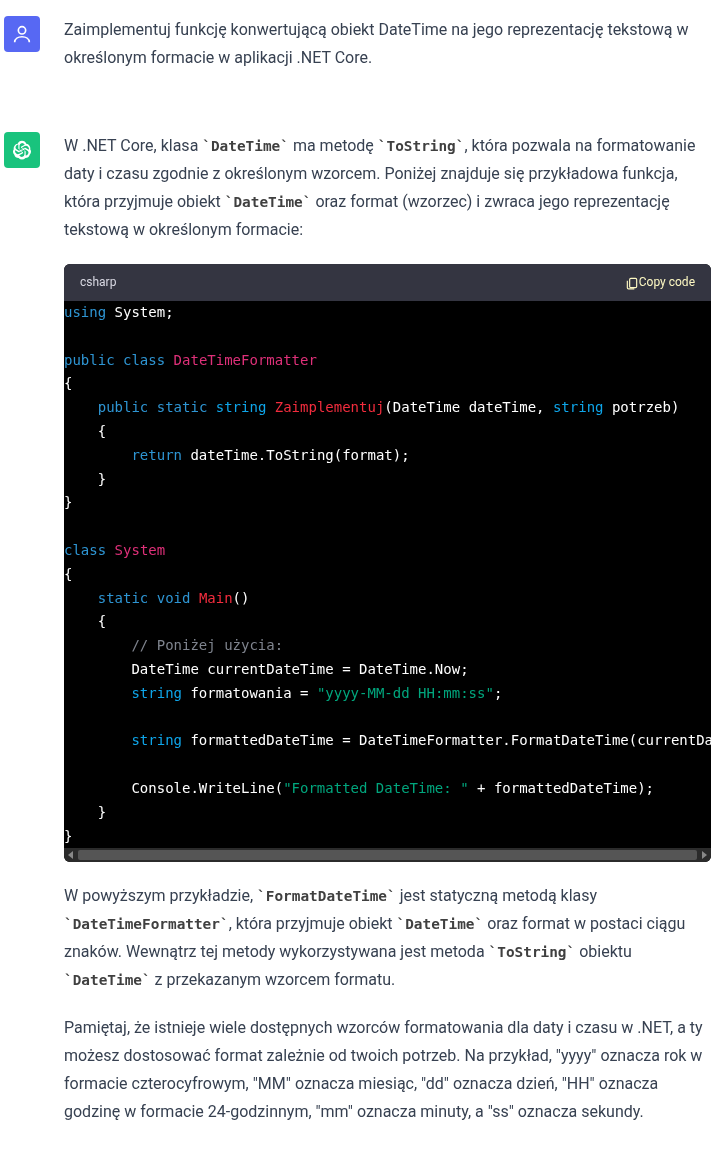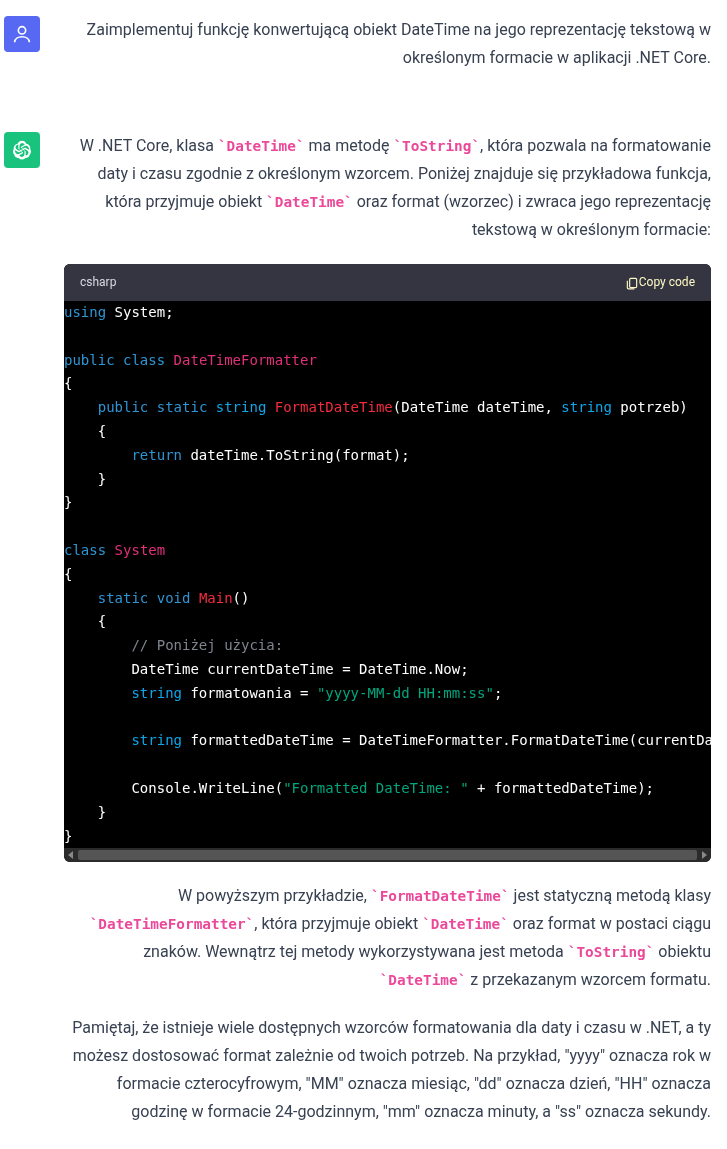--- a/index.html
+++ b/index.html
@@ -33,26 +33,26 @@
     margin-left: 4px;
   }
   .avatar.user-av { background: #5768f3; }
   .avatar.assistant-av { background: #19c37d; }
   .avatar svg { width: 22px; height: 22px; }
   .msg-content {
     flex: 1;
     padding-right: 16px;
     min-width: 0;
   }
-  .msg-content p { margin-bottom: 20px; text-align: right; }
+  .msg-content p { margin-bottom: 20px; }
   .inline-code {
     font-family: ui-monospace, SFMono-Regular, Menlo, Consolas, monospace;
     font-weight: 600;
     font-size: 0.9em;
-    color: #ec4899;
+    color: #404040;
   }
   .code-block {
     border-radius: 6px;
     overflow: hidden;
     margin-bottom: 20px;
     background: #000000;
   }
   .code-header {
     background: #343541;
     color: #d9d9e3;
@@ -144,21 +144,21 @@
               <path d="M4 8v12a2 2 0 0 0 2 2h10"></path>
           </svg>
           <span>Copy code</span>
         </div>
       </div>
       <div class="code-body-wrap">
 <div class="code-body"><span class="tok-kw">using</span><span> System;</span>
 
 <span class="tok-kw">public</span> <span class="tok-kw">class</span> <span class="tok-cls">DateTimeFormatter</span>
 {
-    <span class="tok-kw">public</span> <span class="tok-kw">static</span> <span class="tok-type">string</span> <span class="tok-fn">FormatDateTime</span><span>(DateTime dateTime, </span><span class="tok-type">string</span><span> potrzeb)</span>
+    <span class="tok-kw">public</span> <span class="tok-kw">static</span> <span class="tok-type">string</span> <span class="tok-fn">Zaimplementuj</span><span>(DateTime dateTime, </span><span class="tok-type">string</span><span> potrzeb)</span>
     {
         <span class="tok-kw">return</span><span> dateTime.ToString(format);</span>
     }
 }
 
 <span class="tok-kw">class</span> <span class="tok-cls">System</span>
 {
     <span class="tok-kw">static</span> <span class="tok-kw">void</span> <span class="tok-fn">Main</span><span>()</span>
     {
         <span class="tok-cmt">// Poniżej użycia:</span>

